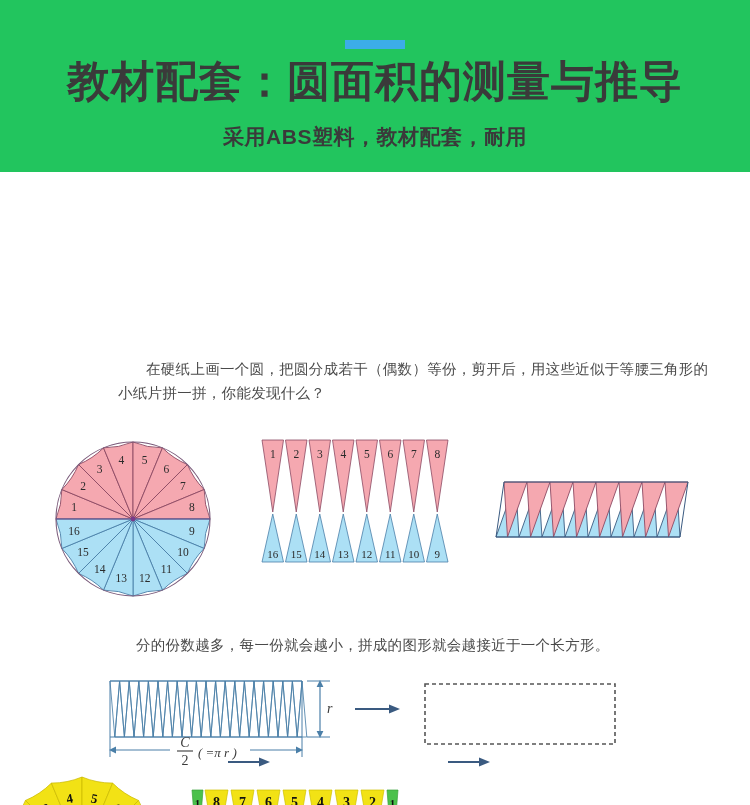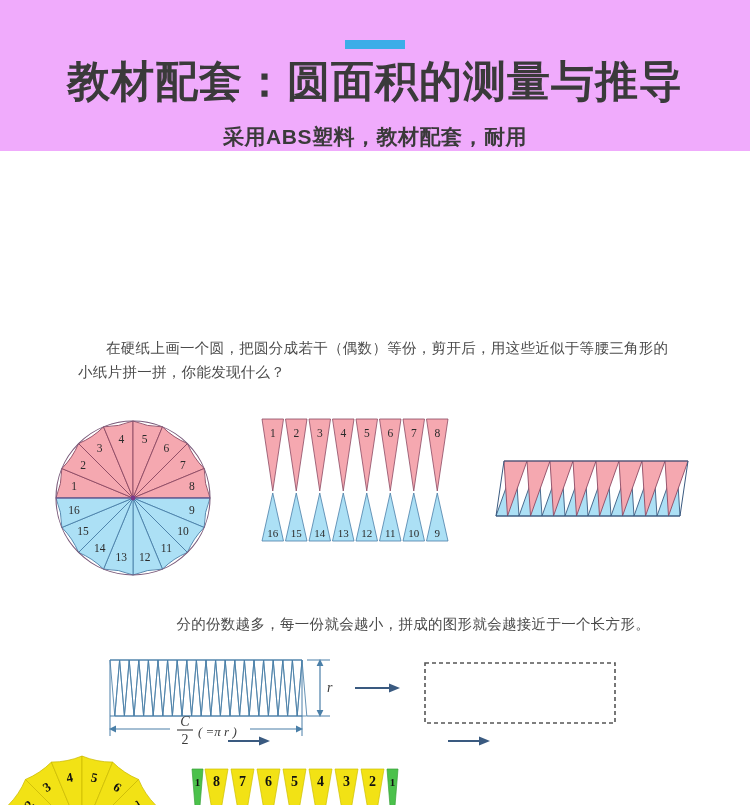--- a/index.html
+++ b/index.html
@@ -8,22 +8,22 @@
     width:750px; height:805px;
     background:#ffffff;
     font-family:"Liberation Sans", sans-serif;
     overflow:hidden;
     position:relative;
   }
 
   
   .header {
     position:relative;
-    width:750px; height:151px;
-    background:#f0abfc;
+    width:750px; height:172px;
+    background:#22c55e;
     overflow:hidden;
   }
   .accent-bar {
     position:absolute;
     left:345px; top:40px;
     width:60px; height:9px;
     background:#3cade8;
   }
   .main-title {
     position:absolute;
@@ -53,23 +53,24 @@
   
   .content { position:relative; width:750px; height:633px; background:#fff; }
 
   .para {
     position:absolute;
     color:#4a4a4a;
     font-family:"Liberation Serif", serif;
     font-size:14.5px;
     line-height:1.65;
     letter-spacing:0.3px;
+    margin-left:40px;
   }
   .para-1 { left:78px; top:186px; width:600px; text-indent:28px; }
-  .para-2 { left:110px; top:462px; width:540px;text-align:right; }
+  .para-2 { left:96px; top:462px; width:540px; }
 
   svg { display:block; overflow:visible; }
 </style>
 </head>
 <body>
 
 <div class="header">
   <div class="accent-bar"></div>
   <div class="main-title">教材配套：圆面积的测量与推导</div>
   <div class="sub-title">采用ABS塑料，教材配套，耐用</div>

